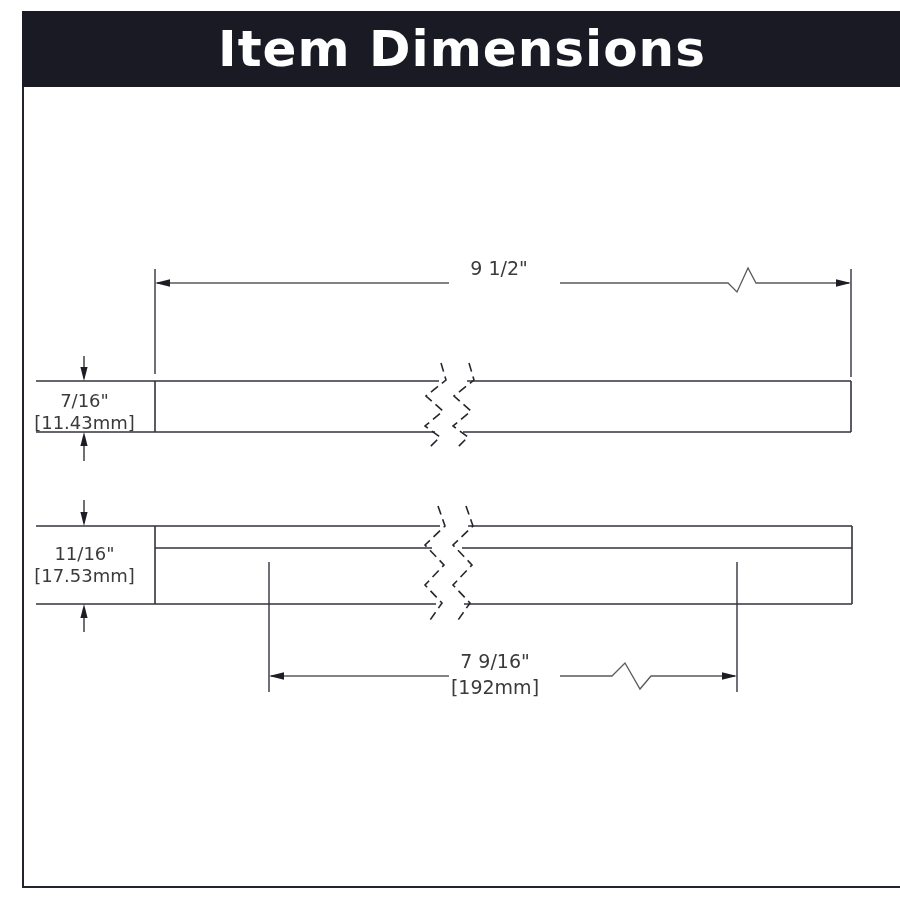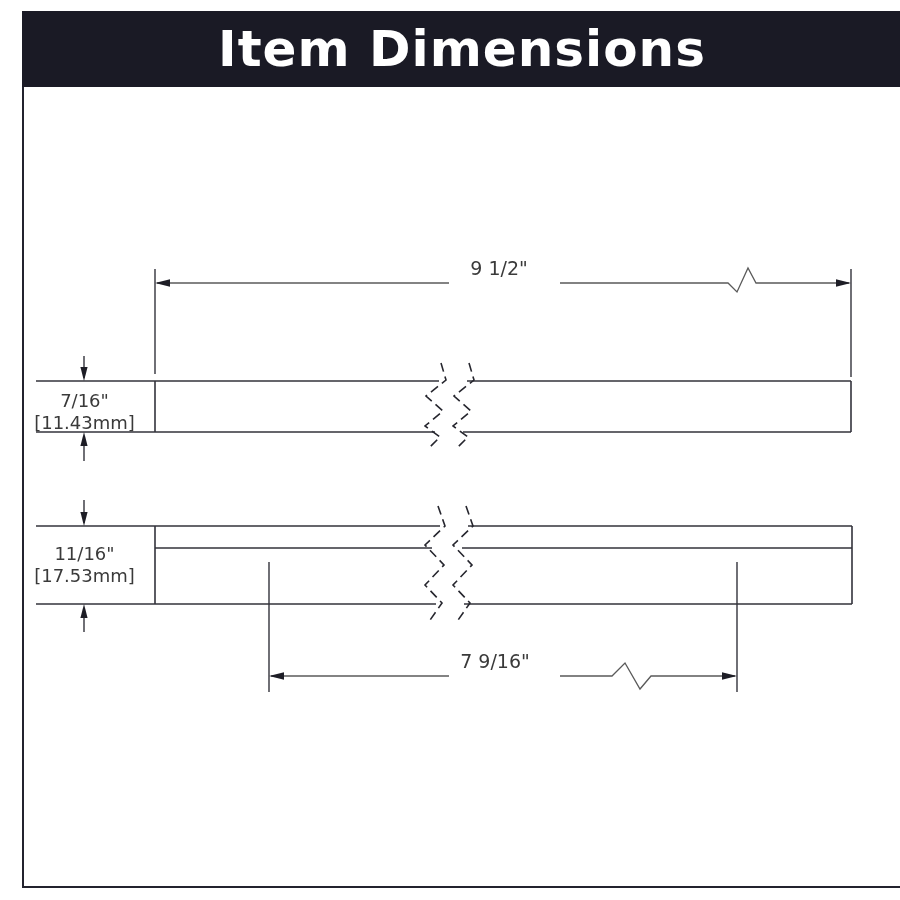--- a/index.html
+++ b/index.html
@@ -156,15 +156,16 @@
     <span class="line">[11.43mm]</span>
   </div>
 
   <div class="dim-label dim-v lbl-overall-height">
     <span class="line">11/16"</span>
     <span class="line">[17.53mm]</span>
   </div>
 
   <div class="dim-label dim-h lbl-center-to-center">
     <span class="line">7 9/16"</span>
+    <span class="line">[192mm]</span>
   </div>
 
 </div>
 
 </body></html>

